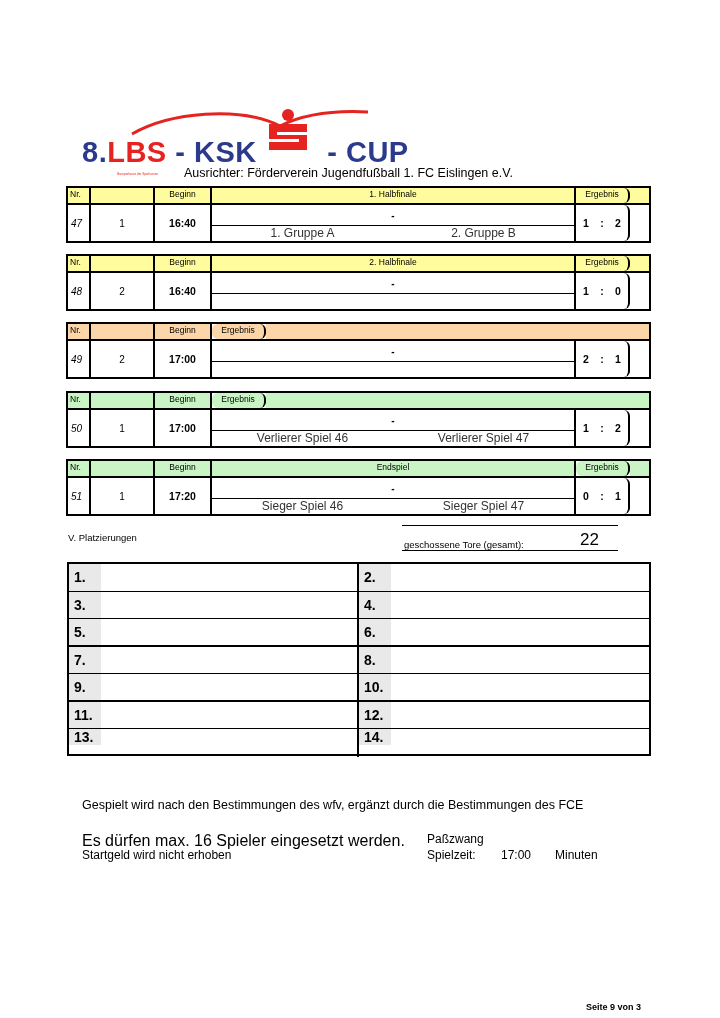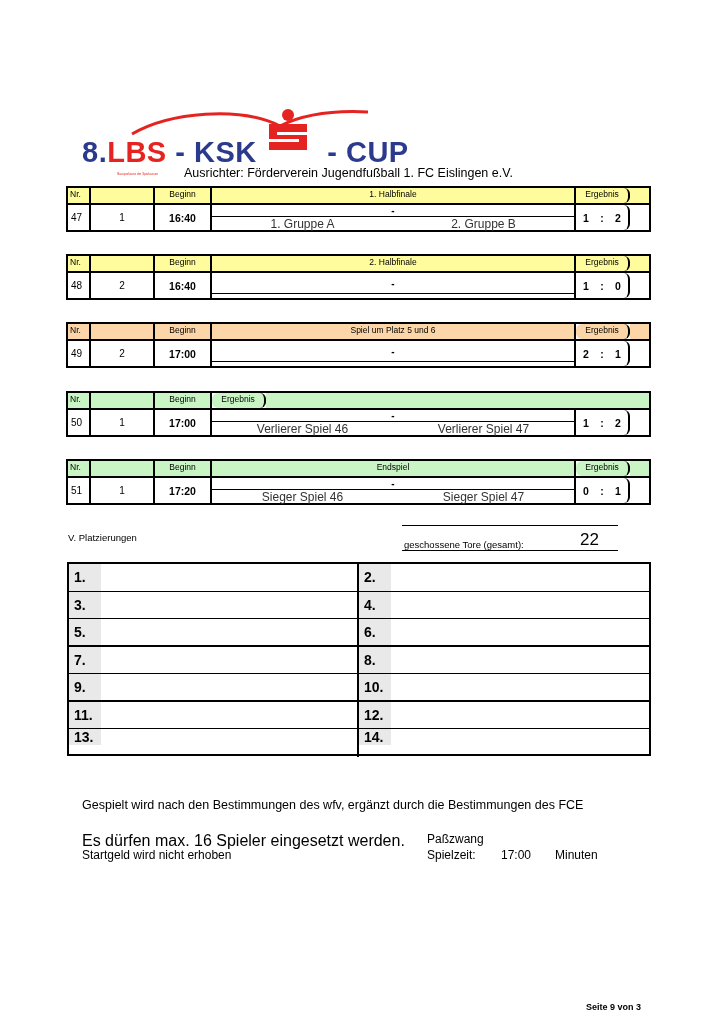--- a/index.html
+++ b/index.html
@@ -11,35 +11,35 @@
     .logo .row { position: absolute; left: 0; top: 14px; height: 40px; display: flex; align-items: baseline; white-space: nowrap; font-weight: bold; font-size: 29px; letter-spacing: 0.5px; }
     .logo .navy { color: #2b3a8c; }
     .logo .red { color: #e52421; }
     .logo .lbs { position: relative; }
     .logo .lbs-sub { position: absolute; left: 10px; bottom: -7px; font-size: 3px; color: #e52421; font-weight: normal; letter-spacing: 0; }
     .logo .spk { display: inline-block; width: 42px; height: 40px; margin: 0 10px; position: relative; vertical-align: bottom; }
 
     .organizer { position: absolute; left: 184px; top: 166px; font-size: 12.5px; }
 
     
-    .match { position: absolute; left: 66px; width: 585px; height: 46px; border: 2px solid #000; box-sizing: border-box; background: #fff; }
+    .match { position: absolute; left: 66px; width: 585px; height: 57px; border: 2px solid #000; box-sizing: border-box; background: #fff; }
     .match .hdr { position: absolute; left: 0; top: 0; right: 0; height: 15px; border-bottom: 2px solid #000; display: flex; }
     .match .hdr > div, .match .body > div { box-sizing: border-box; border-right: 2px solid #000; }
     .match .hdr > div:last-child, .match .body > div:last-child { border-right: none; }
     .match .hdr > div { font-size: 8.5px; line-height: 13px; text-align: center; }
     .c-nr { width: 23px; }
     .c-feld { width: 64px; }
     .c-beg { width: 57px; }
     .c-title { width: 364px; }
     .c-erg { width: 54px; border-radius: 6px; }
     .c-x { flex: 1; }
     .hdr .c-nr { text-align: left !important; padding-left: 2px; }
     .match .body { position: absolute; left: 0; top: 17px; right: 0; bottom: 0; display: flex; }
     .match .body > div { display: flex; align-items: center; justify-content: center; font-size: 10px; }
-    .match .body .c-nr { justify-content: flex-start; padding-left: 3px; }
+    .match .body .c-nr { justify-content: flex-start; padding-left: 3px; font-style: italic; }
     .match .body .c-beg { font-weight: bold; font-size: 10.5px; }
     .match .body .c-erg { font-weight: bold; font-size: 10.5px; letter-spacing: 0; }
     .match .body .c-erg span { display: inline-block; width: 16px; text-align: center; }
     .match .body .c-title { flex-direction: column; align-items: stretch; justify-content: flex-start; padding: 0; }
     .c-title .teams { height: 20px; border-bottom: 1px solid #000; display: flex; align-items: center; justify-content: center; font-size: 10px; font-weight: bold; }
     .c-title .groups { height: 14px; display: flex; font-size: 12px; color: #333; line-height: 14px; }
     .c-title .groups span { flex: 1; text-align: center; }
 
     .yellow .hdr { background: #fefc9c; }
     .yellow .hdr > div { background: #fefc9c; }
@@ -147,21 +147,20 @@
       </div>
     <div class="c-x"></div>
   </div>
 </div>
 
 <div class="match orange" style="top:322px">
   <div class="hdr">
     <div class="c-nr">Nr.</div>
     <div class="c-feld"></div>
     <div class="c-beg">Beginn</div>
-    <div class="c-title">Spiel um Platz 5 und 6</div>
     <div class="c-erg">Ergebnis</div>
     <div class="c-x"></div>
   </div>
   <div class="body">
     <div class="c-nr">49</div>
     <div class="c-feld">2</div>
     <div class="c-beg">17:00</div>
     <div class="c-title">
       <div class="teams">-</div>
     </div>

